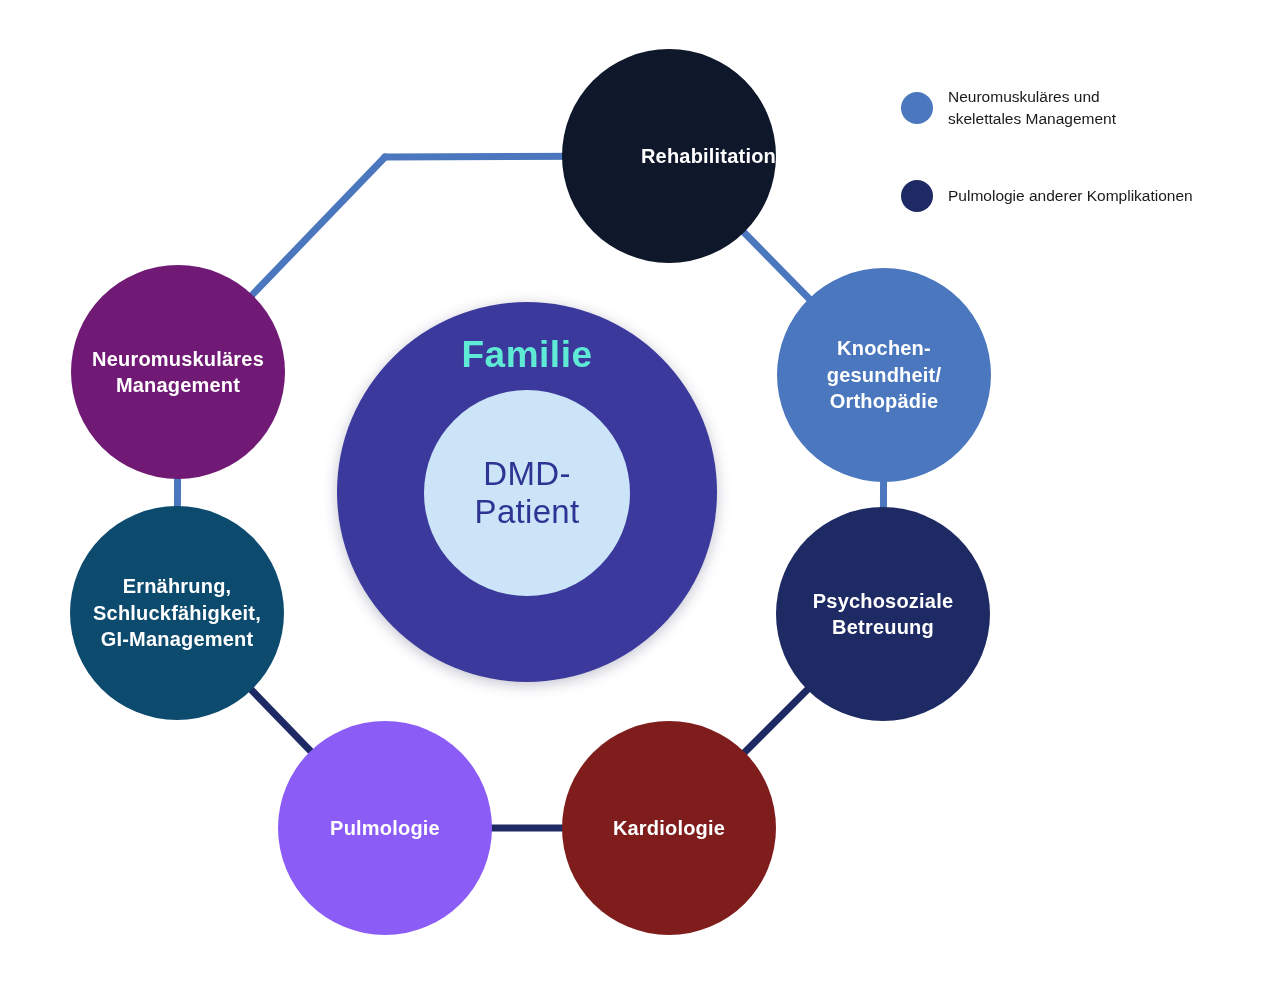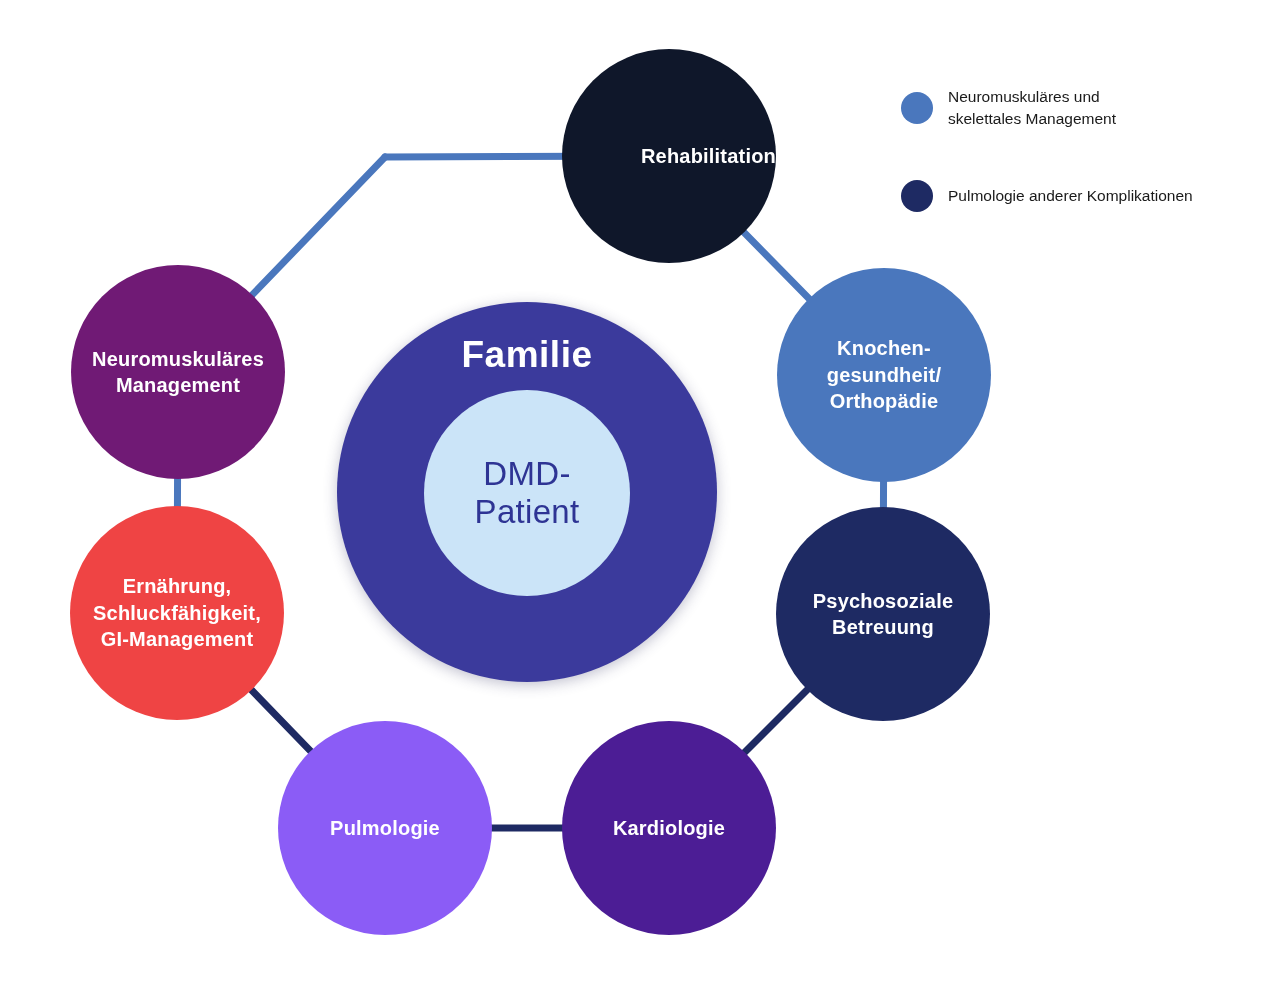--- a/index.html
+++ b/index.html
@@ -125,38 +125,38 @@
   </div>
   <div class="node n-psycho" style="background-color: rgb(30, 42, 99);">
     <span>Psychosoziale
 Betreuung</span>
   </div>
   <div class="node n-knochen" style="background-color: rgb(74, 119, 189);">
     <span>Knochen-
 gesundheit/
 Orthopädie</span>
   </div>
-  <div class="node n-kardio" style="background-color: #4c1d95;">
+  <div class="node n-kardio" style="background-color: #7f1d1d;">
     <span>Kardiologie</span>
   </div>
   <div class="node n-pulmo" style="background-color: #8b5cf6;">
     <span>Pulmologie</span>
   </div>
-  <div class="node n-ernaehr" style="background-color: #ef4444;">
+  <div class="node n-ernaehr" style="background-color: #0c4a6e;">
     <span>Ernährung,
 Schluckfähigkeit,
 GI-Management</span>
   </div>
   <div class="node n-neuro" style="background-color: #701a75;">
     <span>Neuromuskuläres
 Management</span>
   </div>
 
   <div class="center-circle" style="background-color: rgb(59, 58, 156);">
-    <div class="family-label" style="color: #ffffff;">Familie</div>
+    <div class="family-label" style="color: #5eead4;">Familie</div>
     <div class="inner-circle" style="background-color: rgb(203, 228, 248); color: rgb(46, 52, 148);">
       <span>DMD-
 Patient</span>
     </div>
   </div>
 
   <div class="legend">
     <div class="legend-item">
       <span class="legend-dot" style="background-color: rgb(74, 119, 189);"></span>
       <span class="legend-label">Neuromuskuläres und

